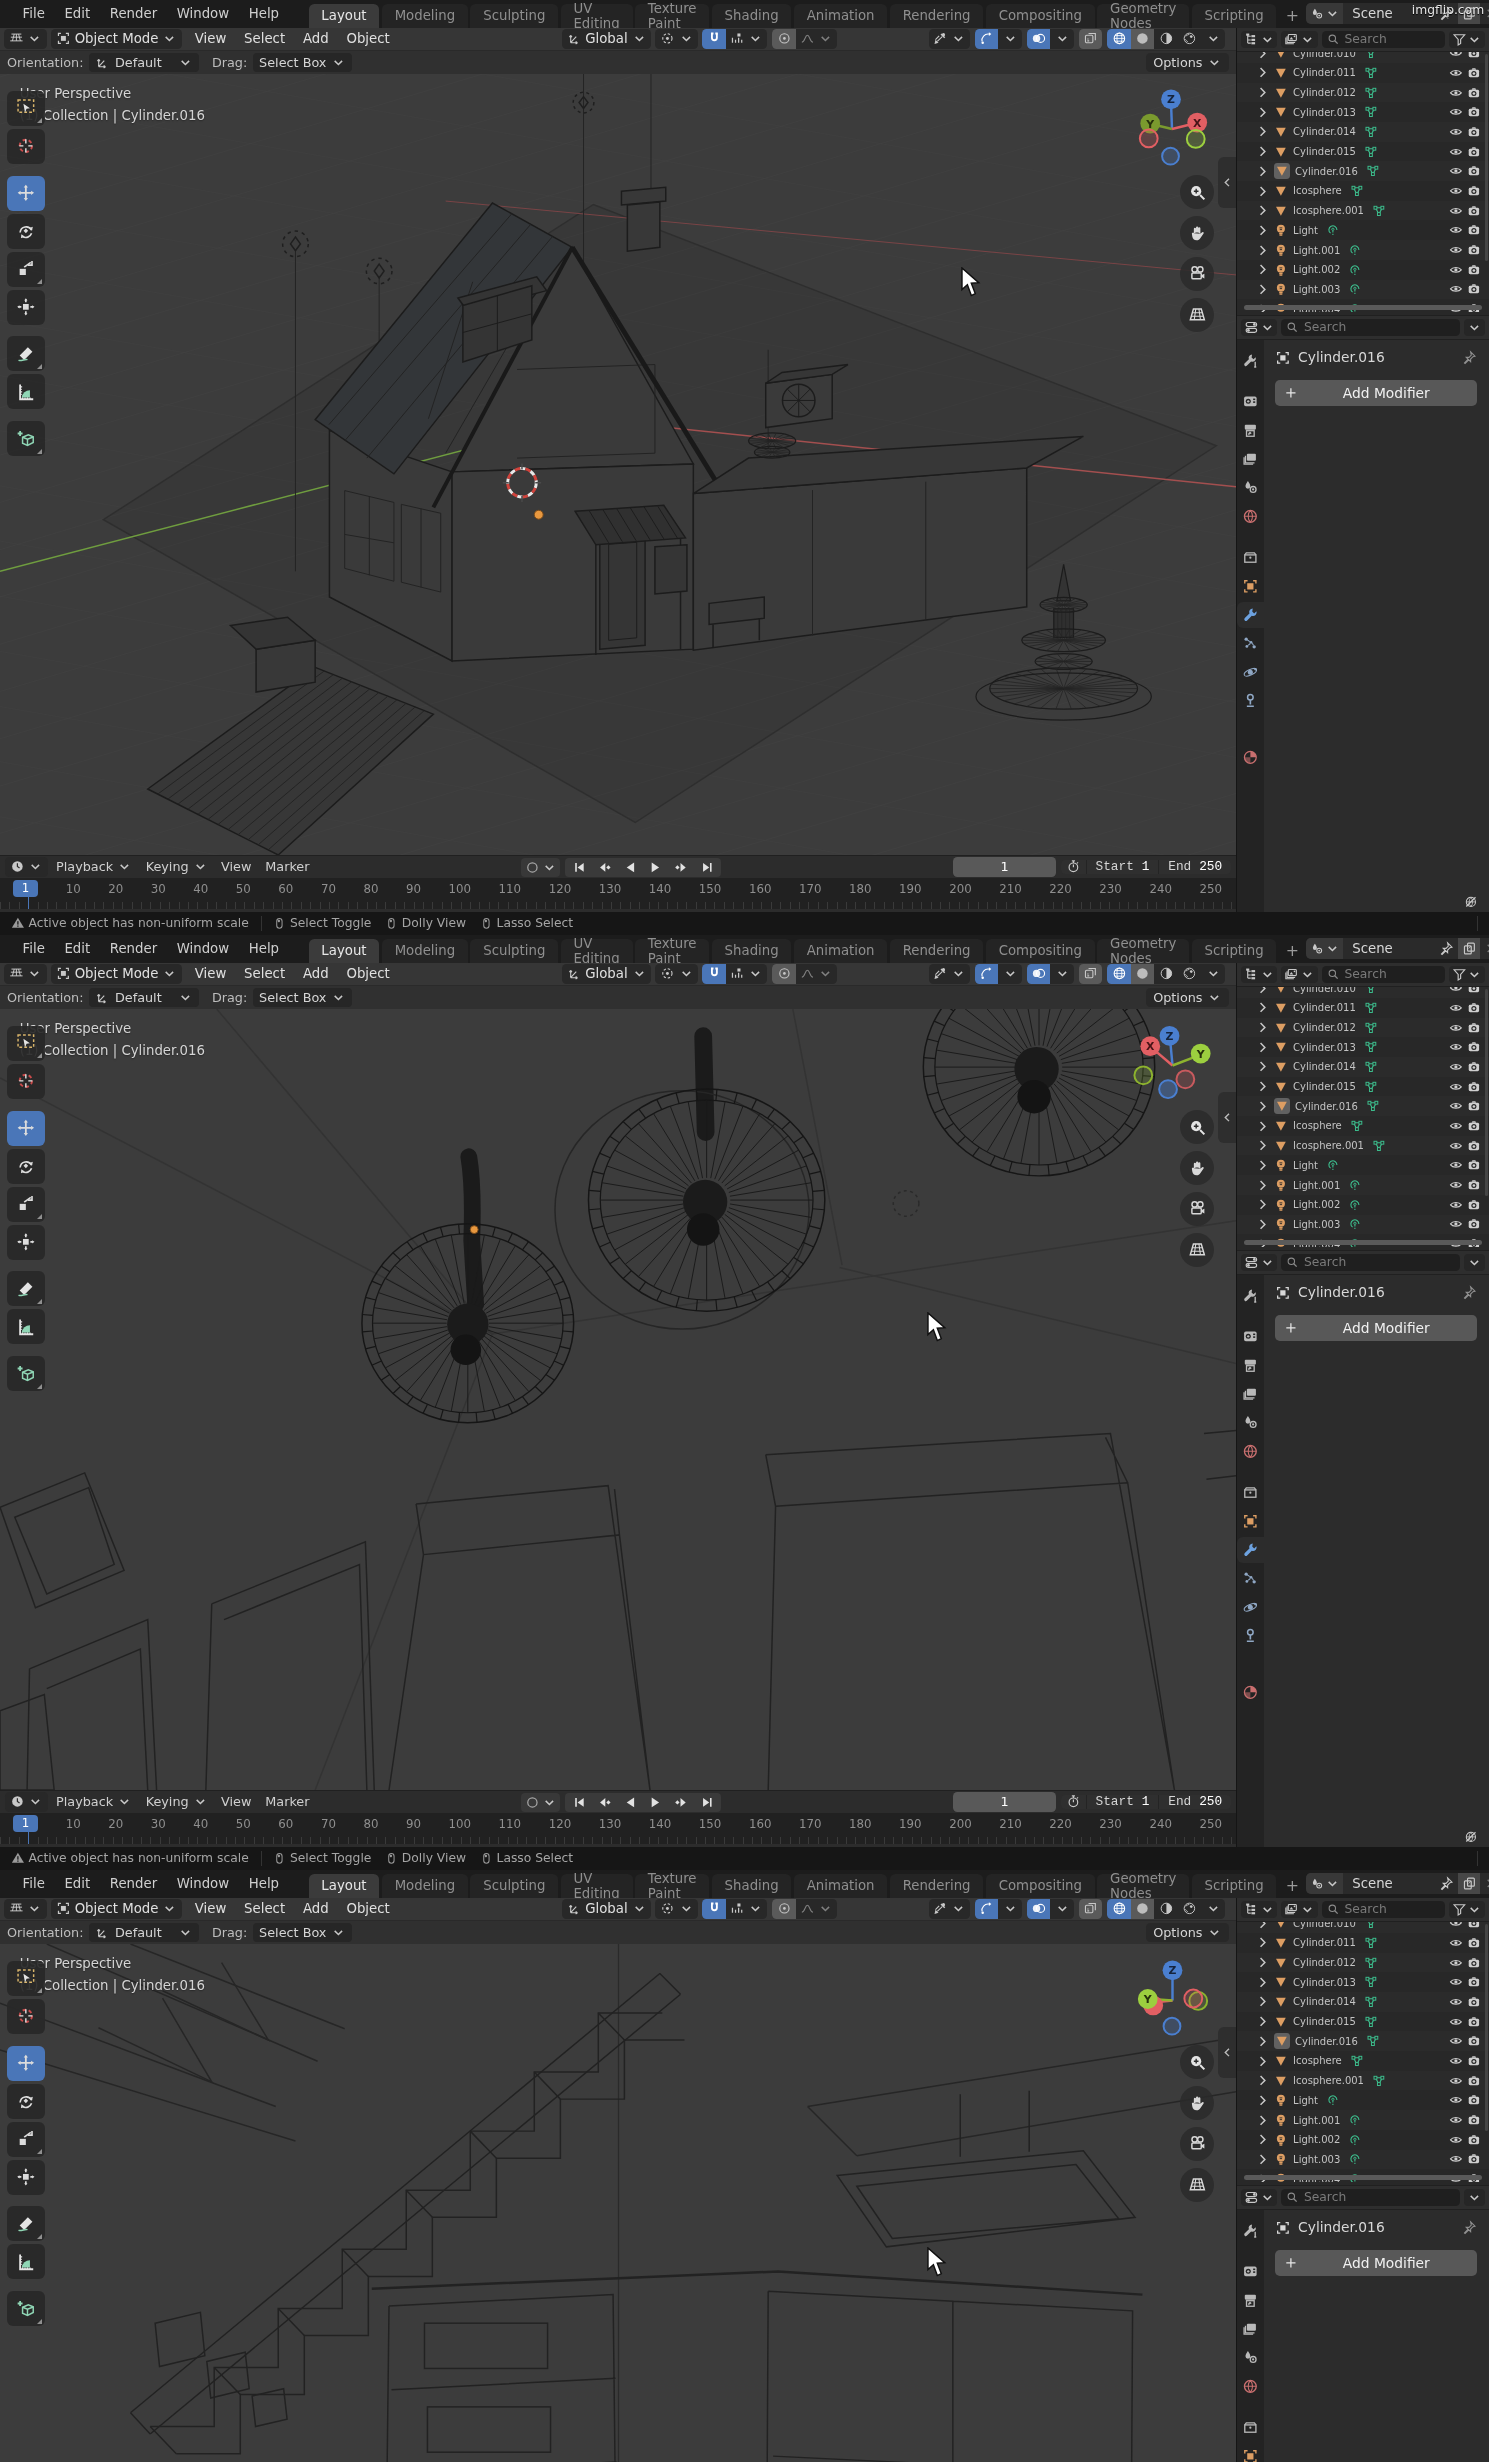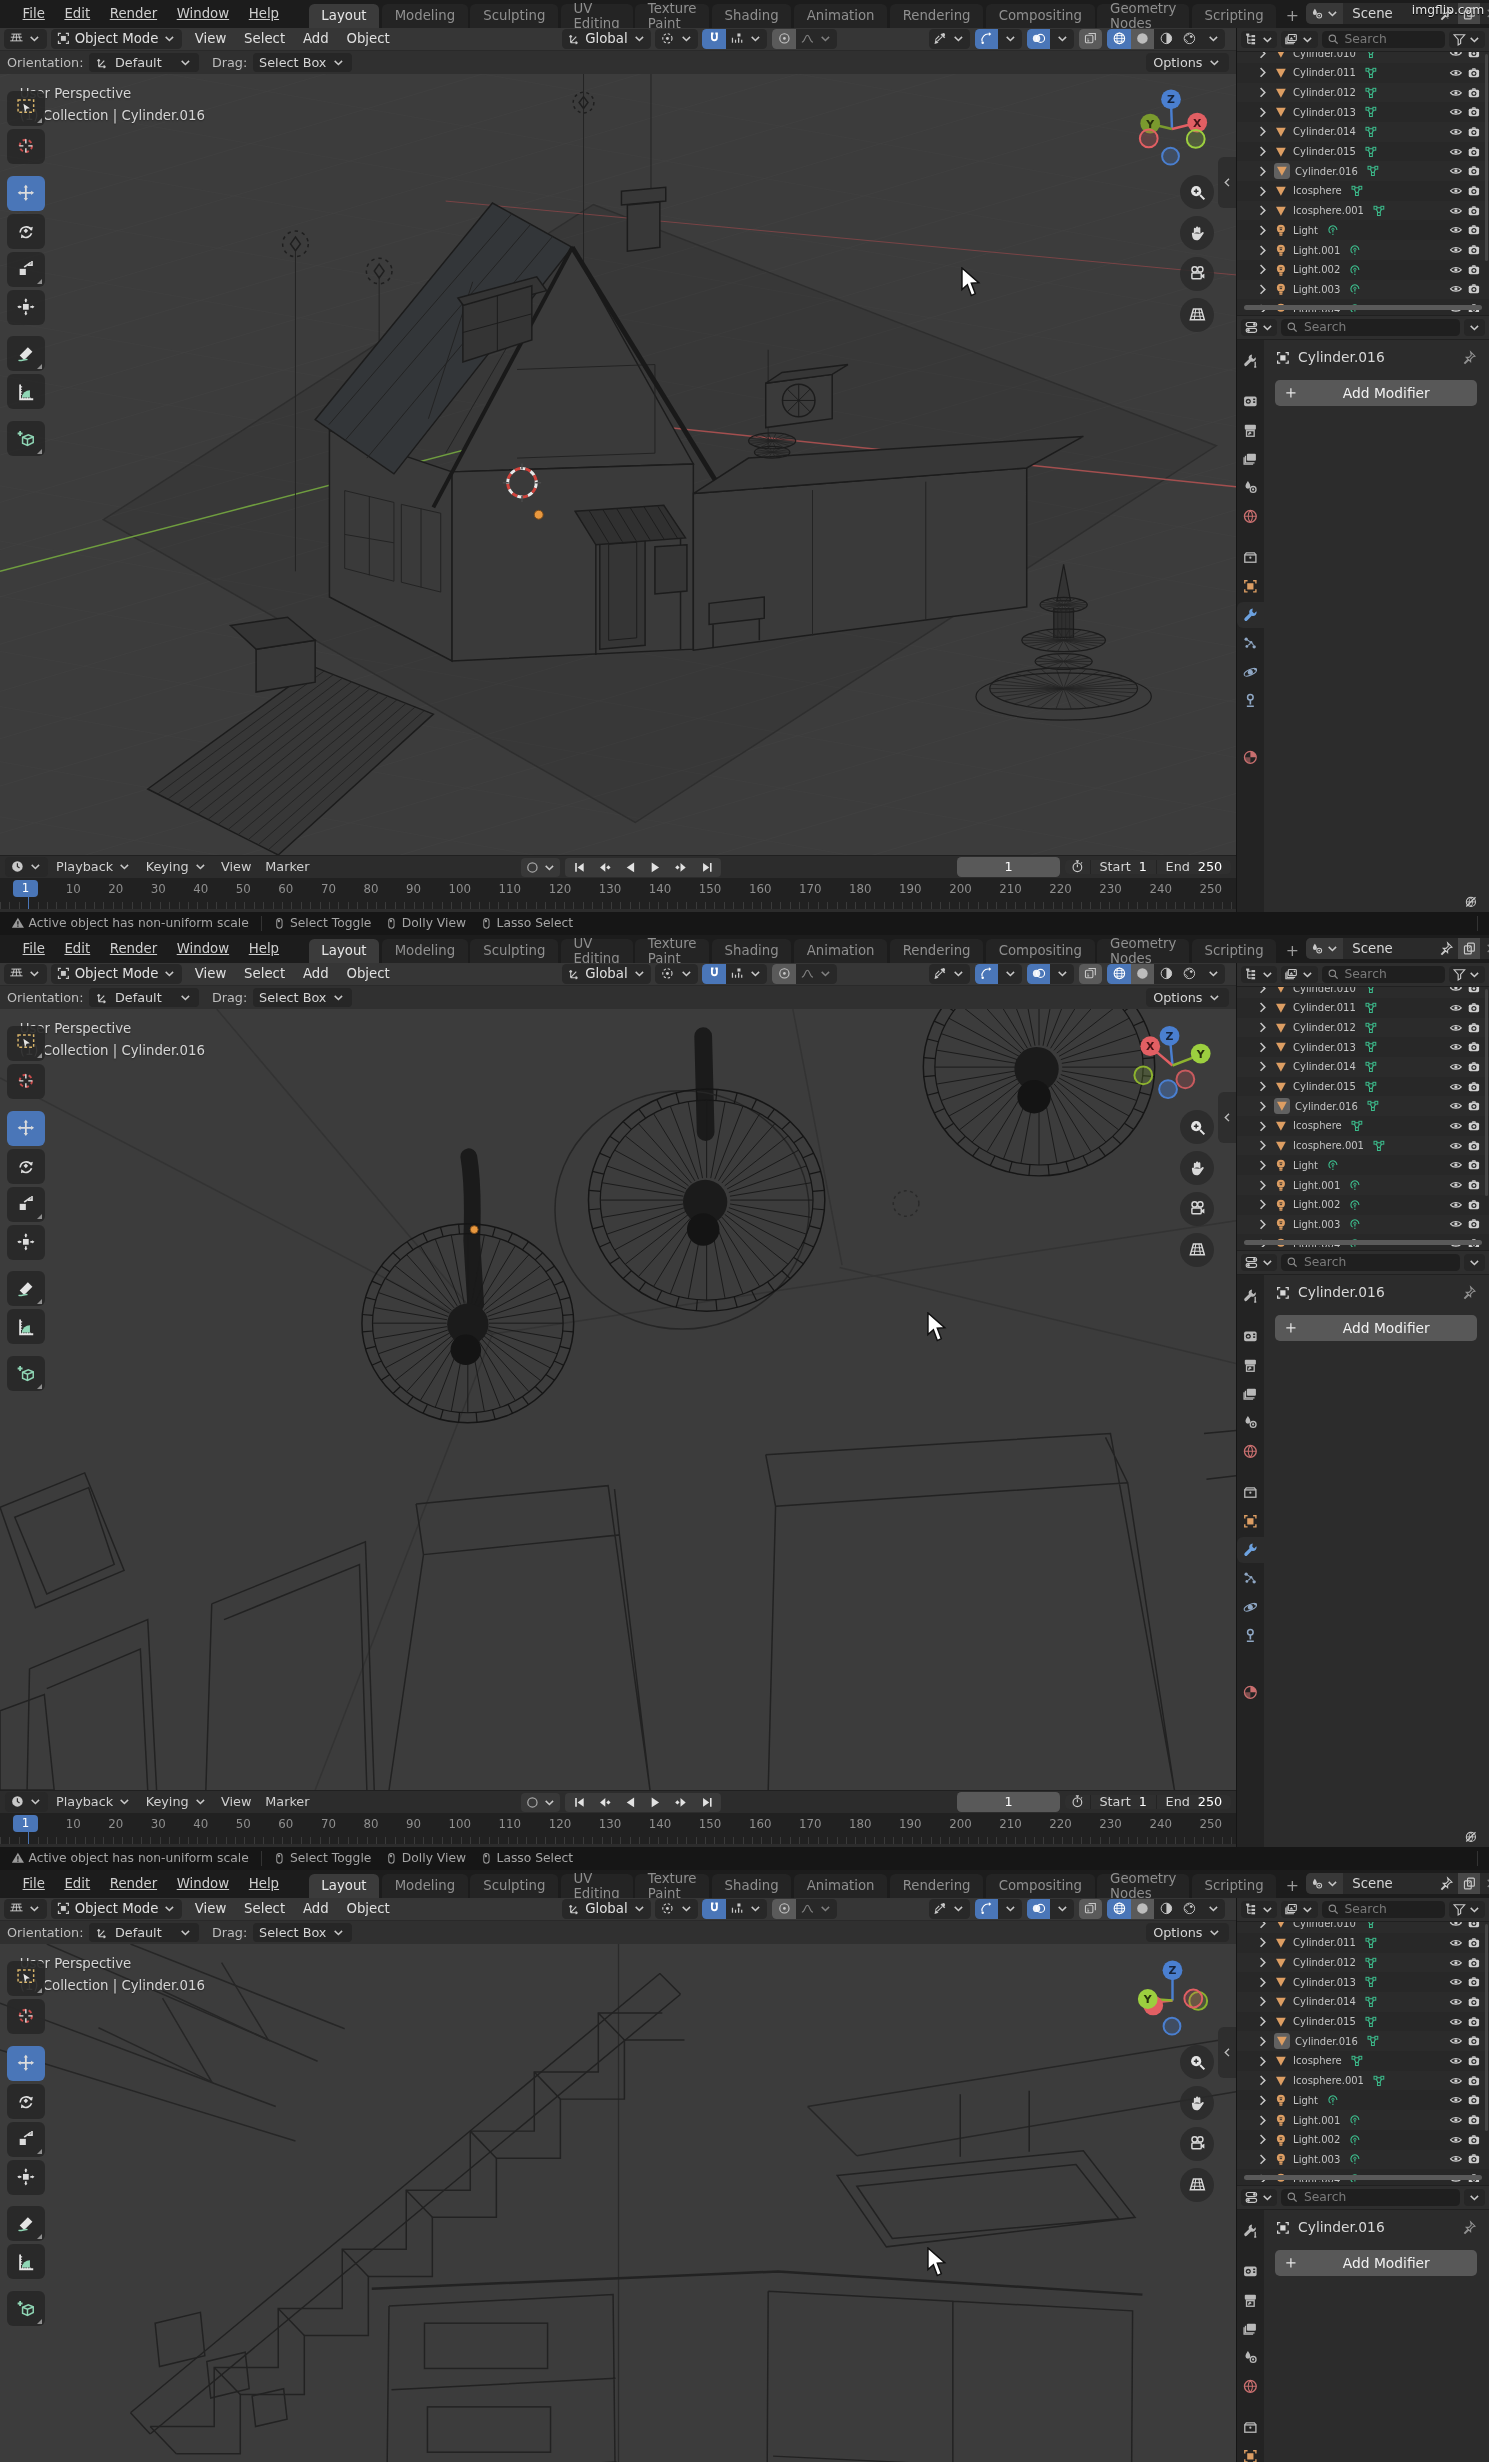--- a/index.html
+++ b/index.html
@@ -4,21 +4,21 @@
 <style>
   html,body{margin:0;padding:0;background:#000;}
   body{width:1489px;font-family:"DejaVu Sans",sans-serif;-webkit-font-smoothing:antialiased;}
   .panel{position:relative;width:1489px;height:935px;overflow:hidden;background:#171717;}
   .ic{display:inline-block;vertical-align:middle;}
   svg.ic{width:14.8px;height:14.8px;color:#c8c8c8;}
   .chev{width:10.8px;height:10.8px;color:#9a9a9a;}
   
   .topbar{position:absolute;top:0;left:0;width:1489px;height:27.6px;background:#1c1c1c;display:flex;align-items:center;font-size:13.3px;color:#cfcfcf;}
   .blogo{margin:0 6.9px 0 5.9px;}
-  .menus{display:flex;text-decoration:underline;}
+  .menus{display:flex;}
   .menu{padding:0 9.8px;color:#cfcfcf;}
   .tabs{display:flex;align-items:flex-end;height:27.6px;margin-left:19.7px;gap:2.5px;}
   .tab{display:flex;align-items:center;height:23.6px;padding:0 12.8px;background:#242424;color:#8f8f8f;border-radius:5.4px 5.4px 0 0;}
   .tab.active{background:#3b3b3b;color:#e8e8e8;}
   .tab.add{background:transparent;color:#9a9a9a;padding:0 6.9px;font-size:15.8px;}
   .tb-right{margin-left:auto;display:flex;gap:7.9px;margin-right:4.9px;align-items:center;}
   .idwidget{display:flex;align-items:center;background:#2a2a2a;border-radius:4.9px;height:20.7px;overflow:hidden;}
   .idwidget .chip{display:flex;align-items:center;background:#383838;height:100%;padding:0 3.9px;gap:1px;}
   .idwidget .txt{padding:0 8.9px;color:#d8d8d8;min-width:74px;}
   .idwidget .mini{display:flex;align-items:center;padding:0 3.9px;height:100%;}
@@ -59,21 +59,21 @@
   .timeline{position:absolute;left:0;top:855px;width:1236px;height:57px;}
   .tl-hdr{position:relative;height:22.7px;background:#2c2c2c;display:flex;align-items:center;font-size:12.8px;color:#d0d0d0;padding:0 4.9px;box-sizing:border-box;border-top:0.5px solid #202020;}
   .tl-item{display:flex;align-items:center;gap:3.9px;padding:0 6.9px;}
   .tl-center{position:absolute;left:521px;top:1.5px;display:flex;align-items:center;gap:4.9px;}
   .tl-right{margin-left:auto;display:flex;align-items:center;gap:4.9px;}
   .rec-chip{display:flex;align-items:center;background:#383838;border-radius:3.9px;height:18.7px;padding:0 3.9px;gap:2px;}
   .transport{display:flex;background:#3a3a3a;border-radius:3.9px;height:19.7px;align-items:center;padding:0 1px;}
   .transport .tbtn{width:25.6px;height:17.7px;display:flex;align-items:center;justify-content:center;}
   .transport svg{width:14.8px;height:14.8px;color:#e2e2e2;}
   .framechip{display:flex;align-items:center;justify-content:center;background:#595959;border-radius:4.4px;height:19.7px;width:103px;color:#fff;}
-  .rangechip{display:flex;align-items:center;background:#2f2f2f;border-radius:4.4px;height:14px;overflow:hidden;color:#d5d5d5;}
+  .rangechip{display:flex;align-items:center;background:#2f2f2f;border-radius:4.4px;height:14px;overflow:hidden;color:#d5d5d5;font-family:Liberation Mono, monospace;}
   .rangechip .rcell{display:flex;align-items:center;gap:7.9px;padding:0 8.9px;height:100%;}
   .rangechip .div{width:1px;height:100%;background:#242424;}
   .tl-ruler{position:relative;height:34px;background:#212121;}
   .ticks{position:absolute;left:12.8px;right:13.8px;top:3.9px;display:flex;justify-content:space-between;color:#8f8f8f;font-size:11.8px;align-items:flex-start;}
   .tick.current{background:#4a76b8;color:#fff;border-radius:3.9px;padding:1.5px 8.9px;margin-top:-2px;}
   .tickmarks{position:absolute;left:0;right:0;bottom:3px;height:6.4px;background:repeating-linear-gradient(90deg,#3a3a3a 0 1px,transparent 1px 9.4px);}
   .playline{position:absolute;left:27.6px;top:19.7px;bottom:0;width:1.5px;background:#4a76b8;}
   .tl-scroll{position:absolute;left:0;right:0;bottom:0;height:2.5px;background:#2c2c2c;}
   
   .status{position:absolute;left:0;top:912px;width:1489px;height:22.7px;background:#161616;display:flex;align-items:center;color:#a5a5a5;font-size:12.3px;padding:0 10.8px;box-sizing:border-box;gap:11.8px;}

